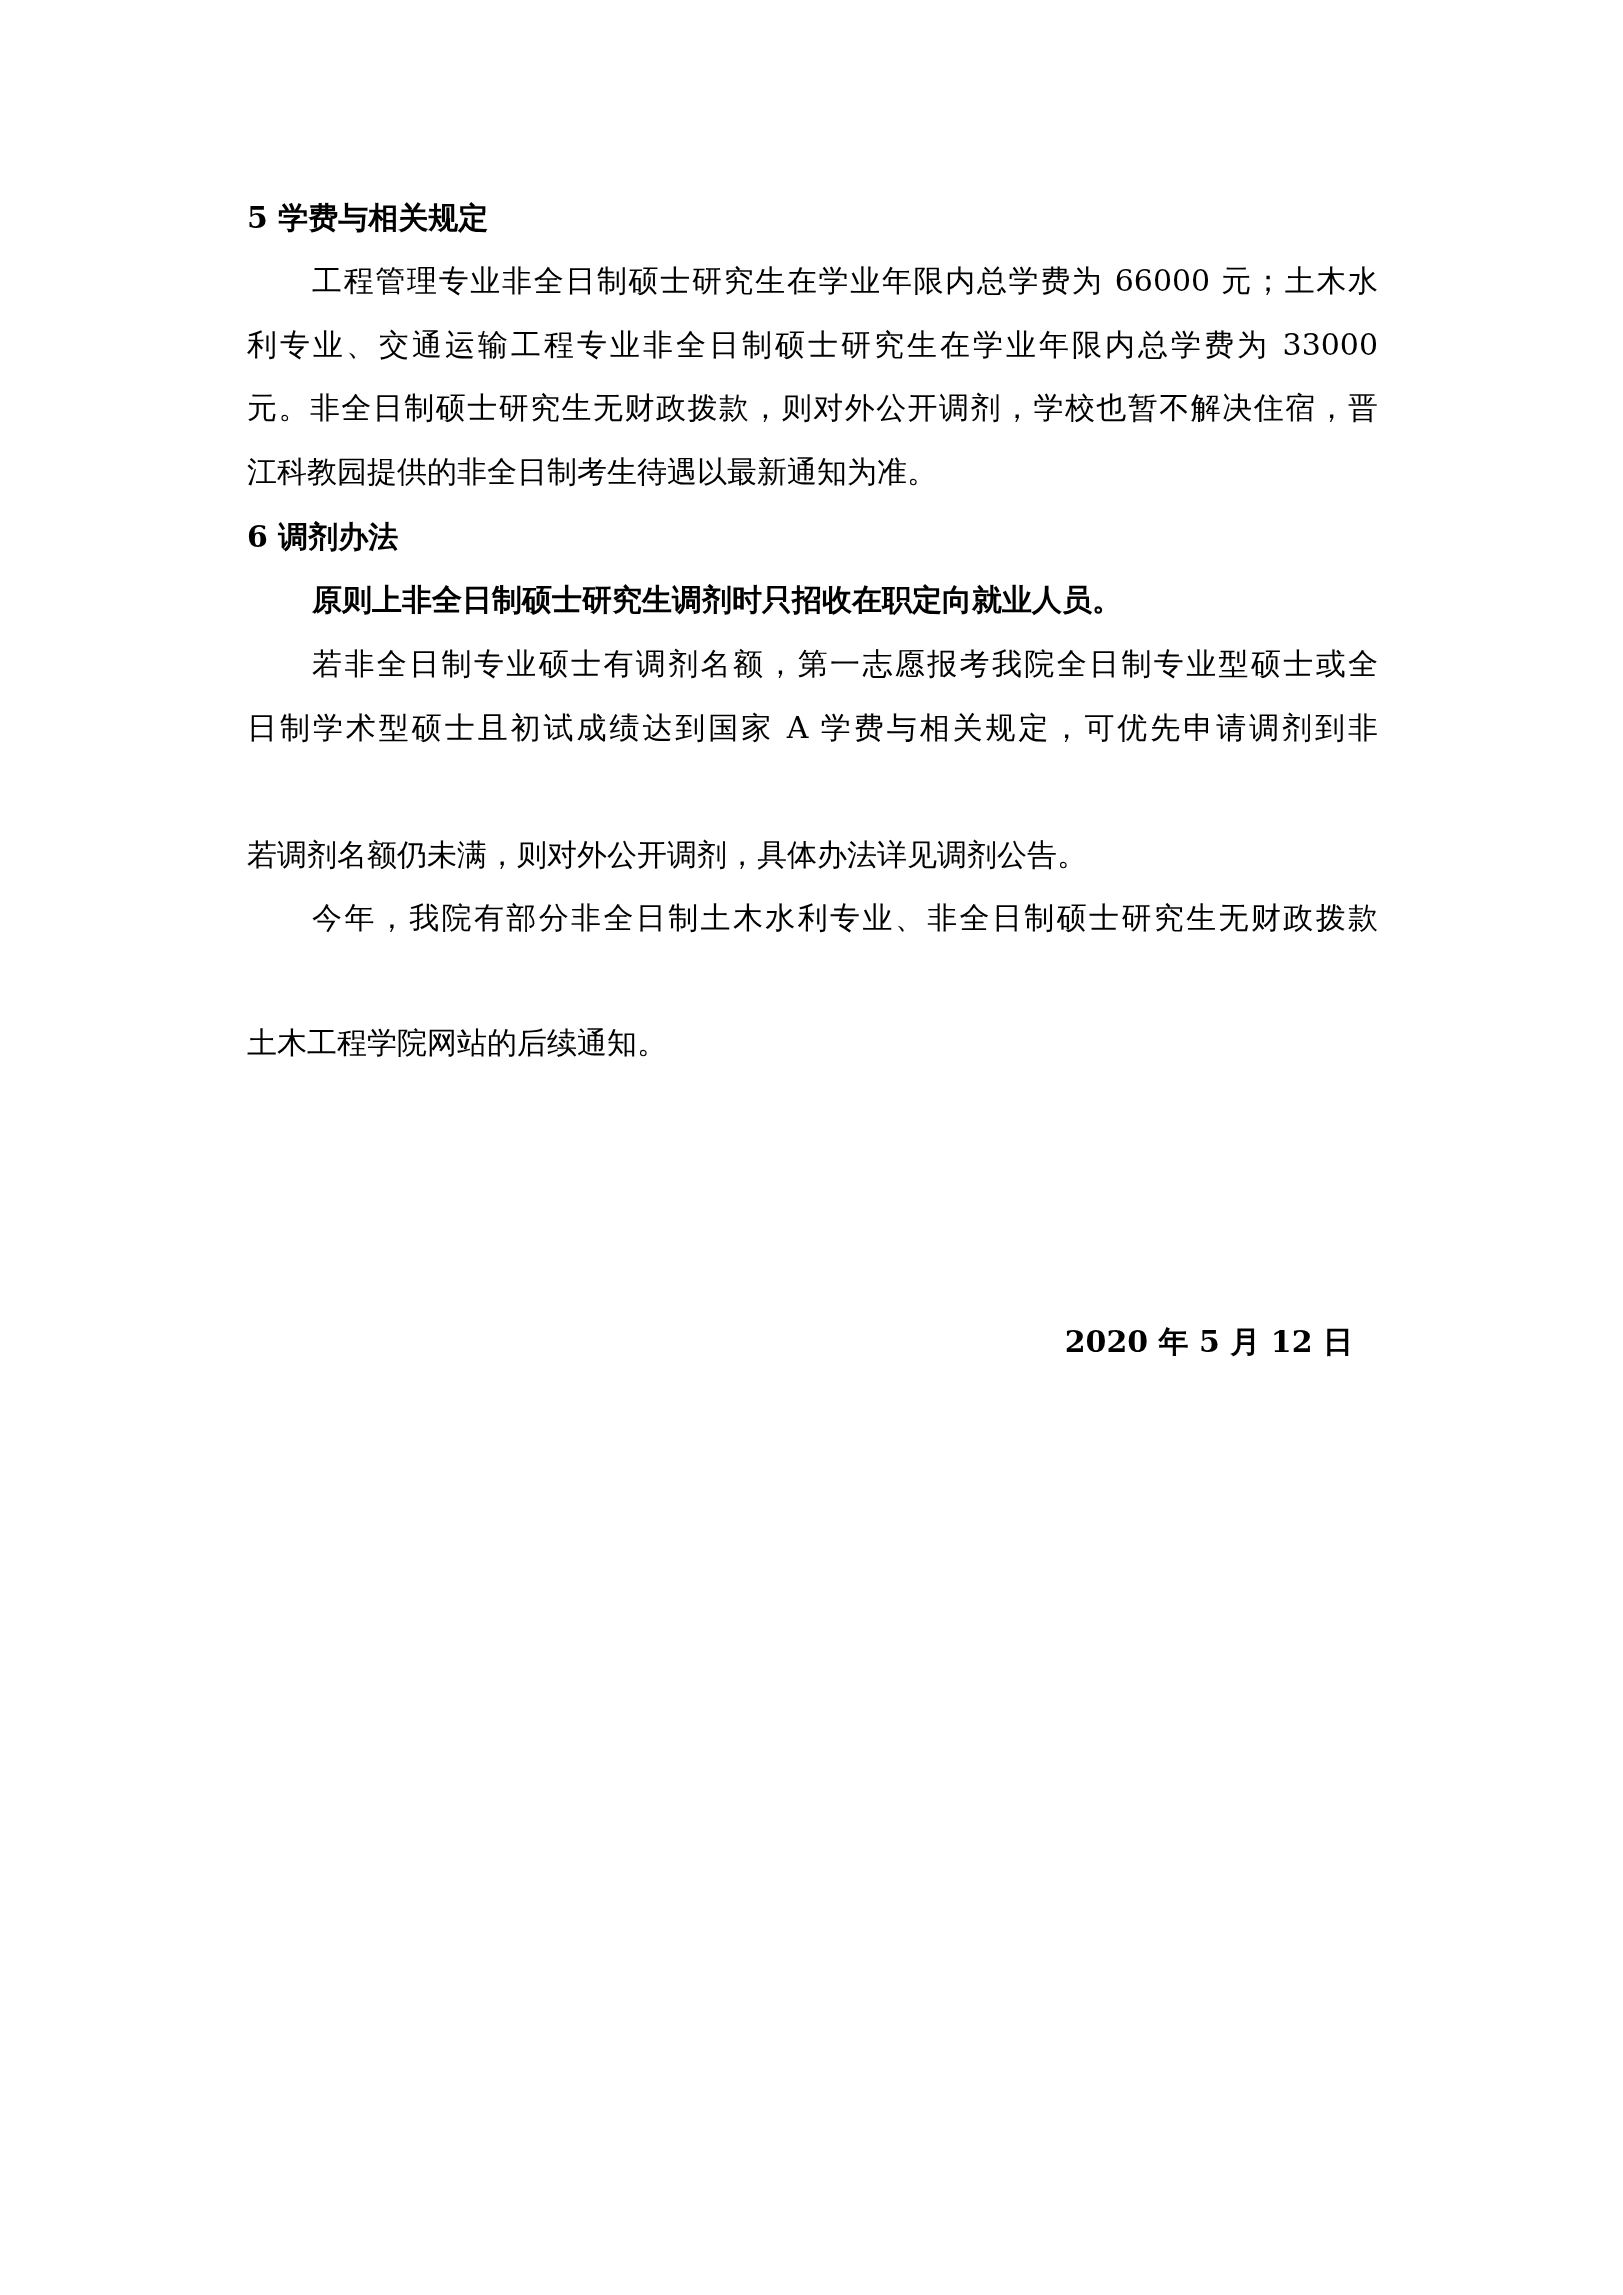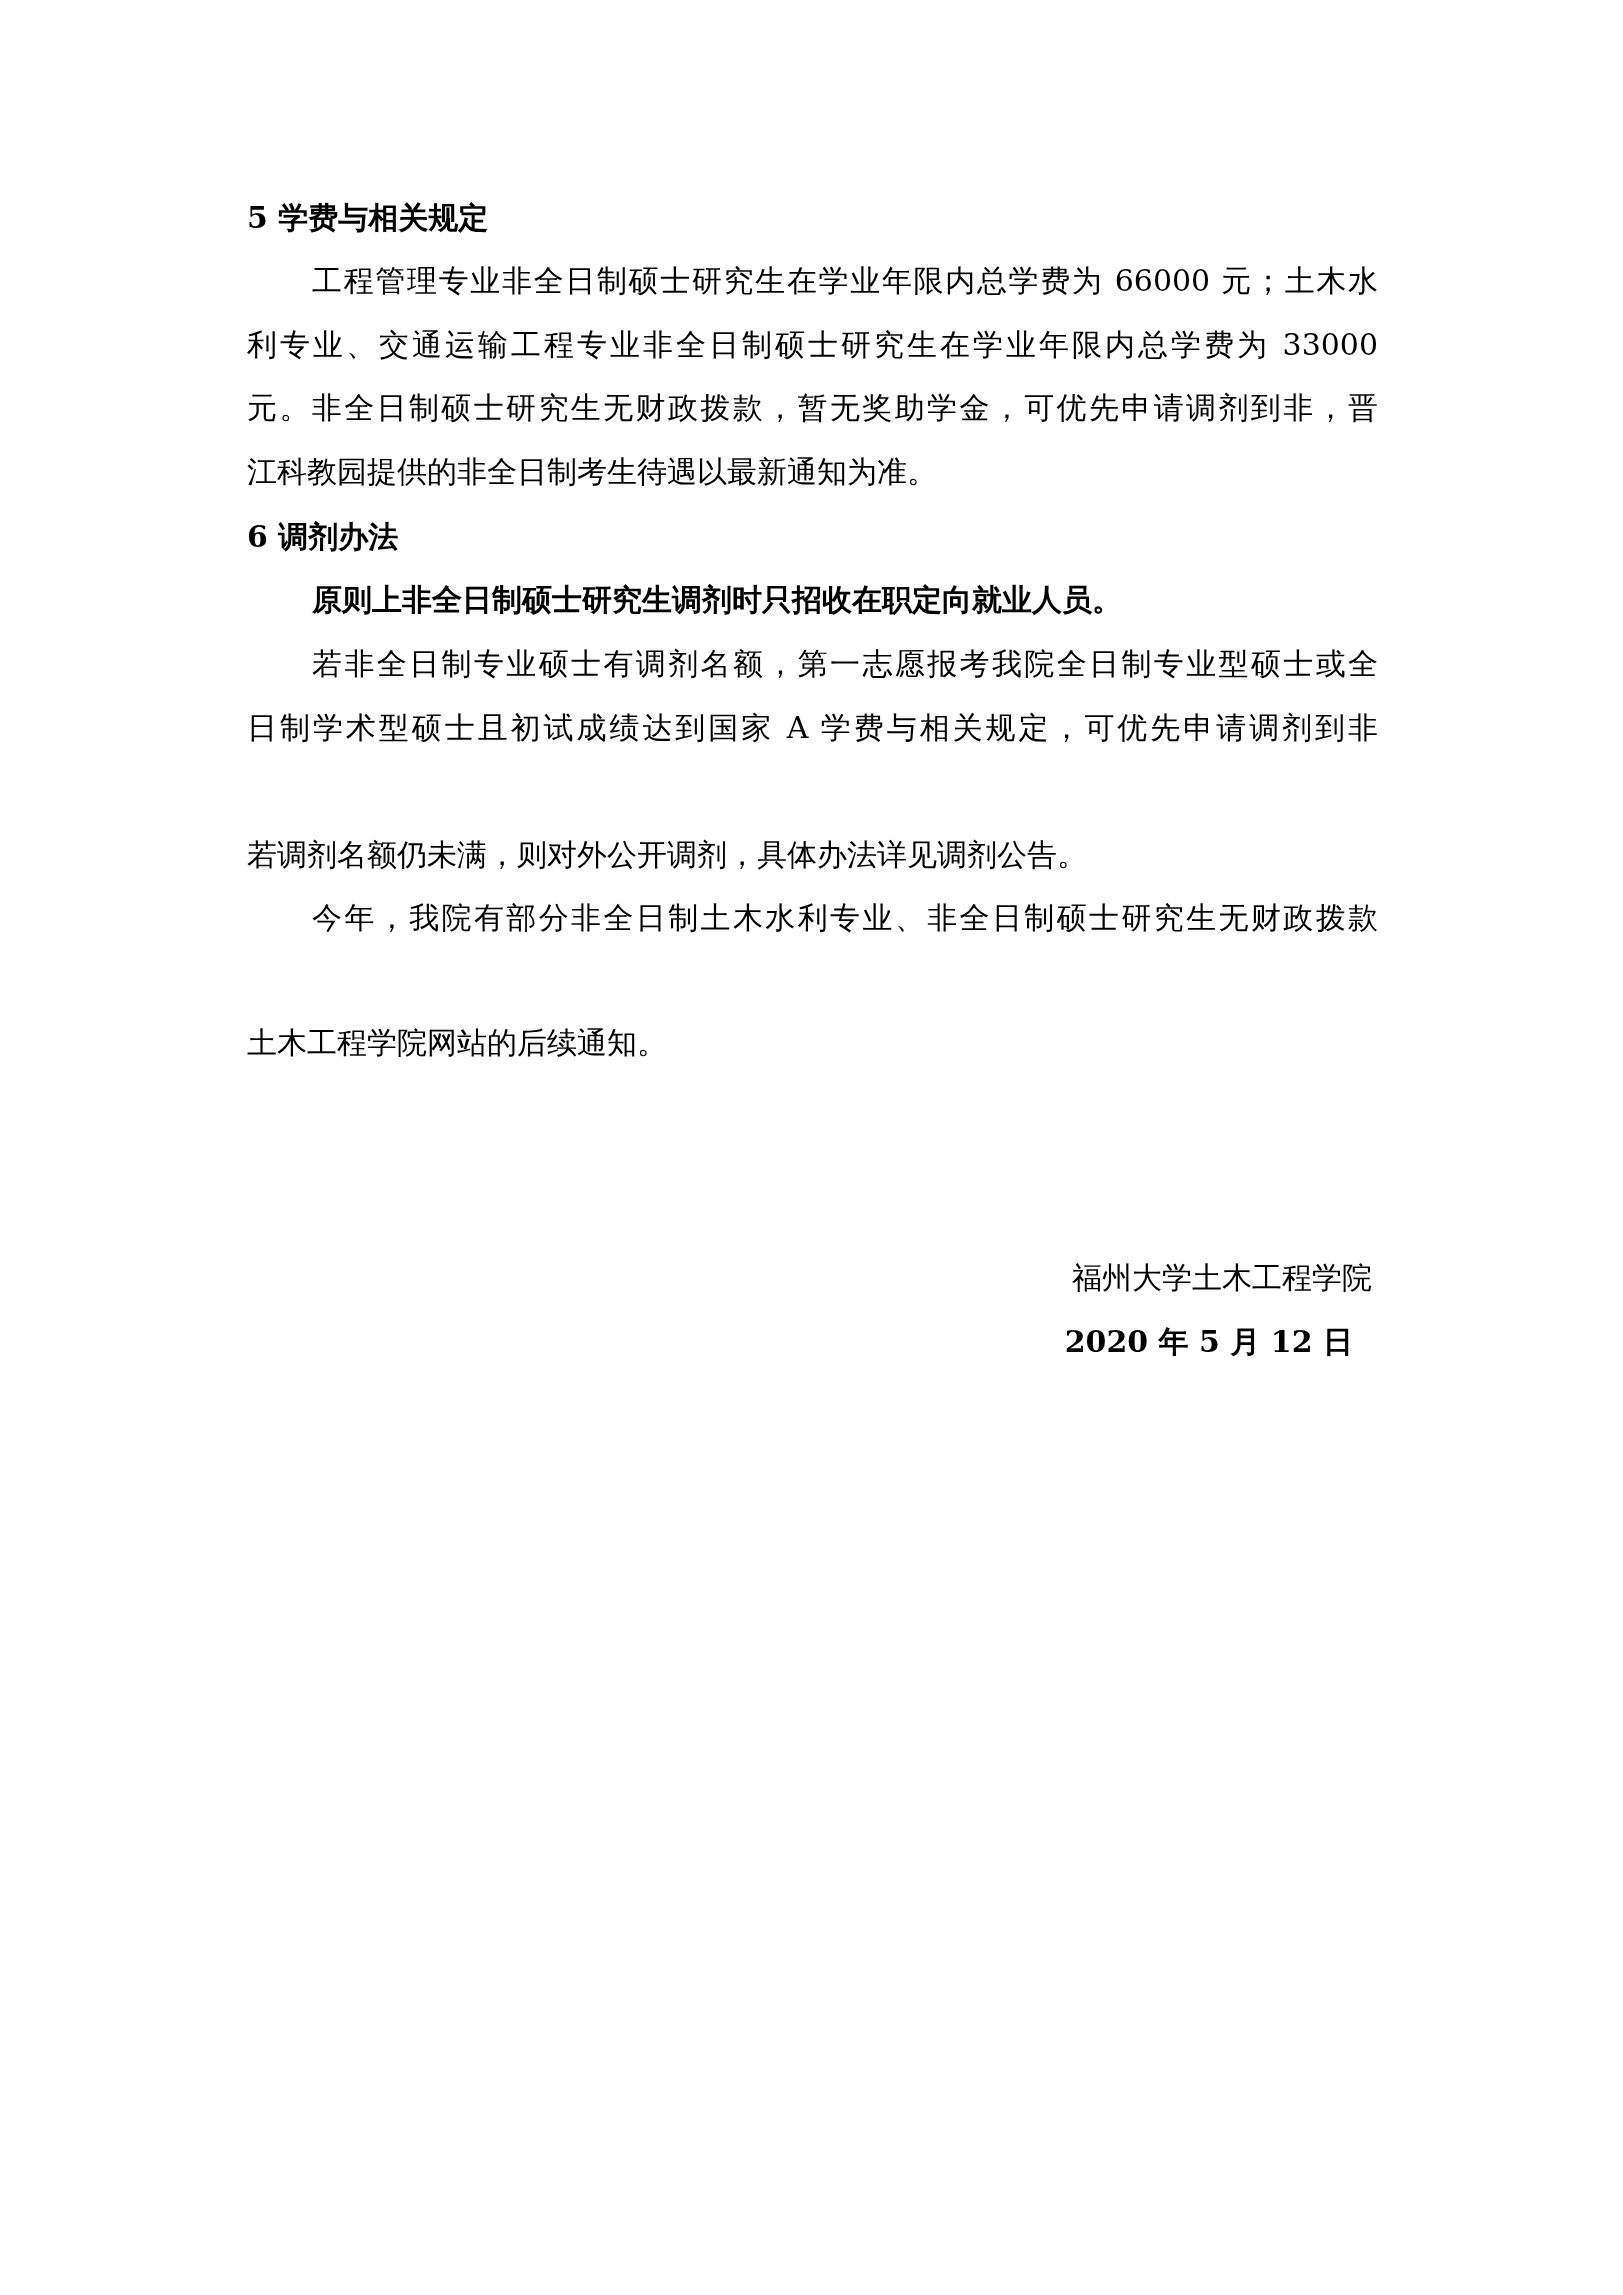--- a/index.html
+++ b/index.html
@@ -68,31 +68,30 @@
   </style>
 </head>
 <body>
 
 <div class="page">
 
   <div class="line heading" style="top:186px;">5 学费与相关规定</div>
 
   <div class="line indent full" style="top:249px;">工程管理专业非全日制硕士研究生在学业年限内总学费为 66000 元；土木水</div>
   <div class="line full" style="top:313px;">利专业、交通运输工程专业非全日制硕士研究生在学业年限内总学费为  33000</div>
-  <div class="line full" style="top:376px;">元。非全日制硕士研究生无财政拨款，暂无奖助学金，可优先申请调剂到非，晋</div>
+  <div class="line full" style="top:376px;">元。非全日制硕士研究生无财政拨款，则对外公开调剂，学校也暂不解决住宿，晋</div>
   <div class="line" style="top:440px;">江科教园提供的非全日制考生待遇以最新通知为准。</div>
 
   <div class="line heading" style="top:505px;">6 调剂办法</div>
 
   <div class="line indent bold" style="top:568px;">原则上非全日制硕士研究生调剂时只招收在职定向就业人员。</div>
 
   <div class="line indent full" style="top:632px;">若非全日制专业硕士有调剂名额，第一志愿报考我院全日制专业型硕士或全</div>
   <div class="line full" style="top:696px;">日制学术型硕士且初试成绩达到国家  A  学费与相关规定，可优先申请调剂到非</div>
   <div class="line" style="top:823px;">若调剂名额仍未满，则对外公开调剂，具体办法详见调剂公告。</div>
 
   <div class="line indent full" style="top:886px;">今年，我院有部分非全日制土木水利专业、非全日制硕士研究生无财政拨款</div>
   <div class="line" style="top:1011px;">土木工程学院网站的后续通知。</div>
 
-  <div class="sig sig-org" style="top:1246px;">福州大学土木工程学院</div>
   <div class="sig sig-date" style="top:1310px;">2020 年 5 月 12 日</div>
 
 </div>
 
 
 </body></html>

